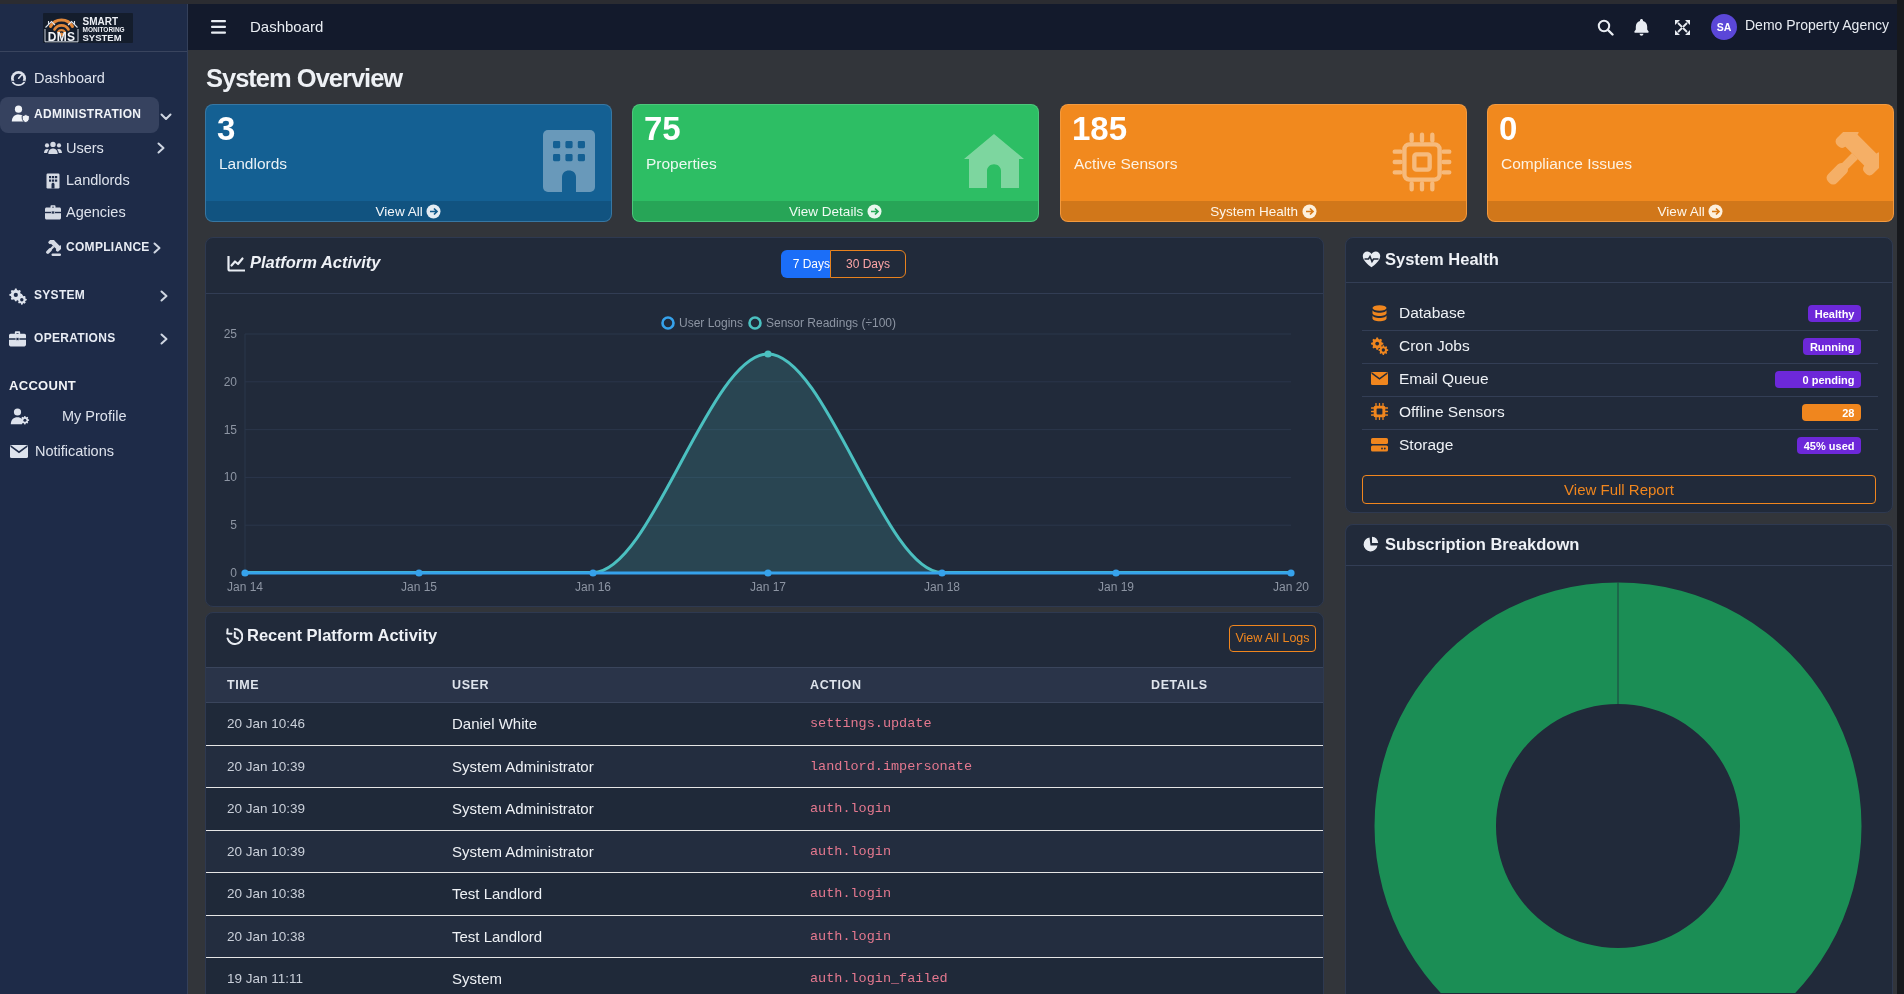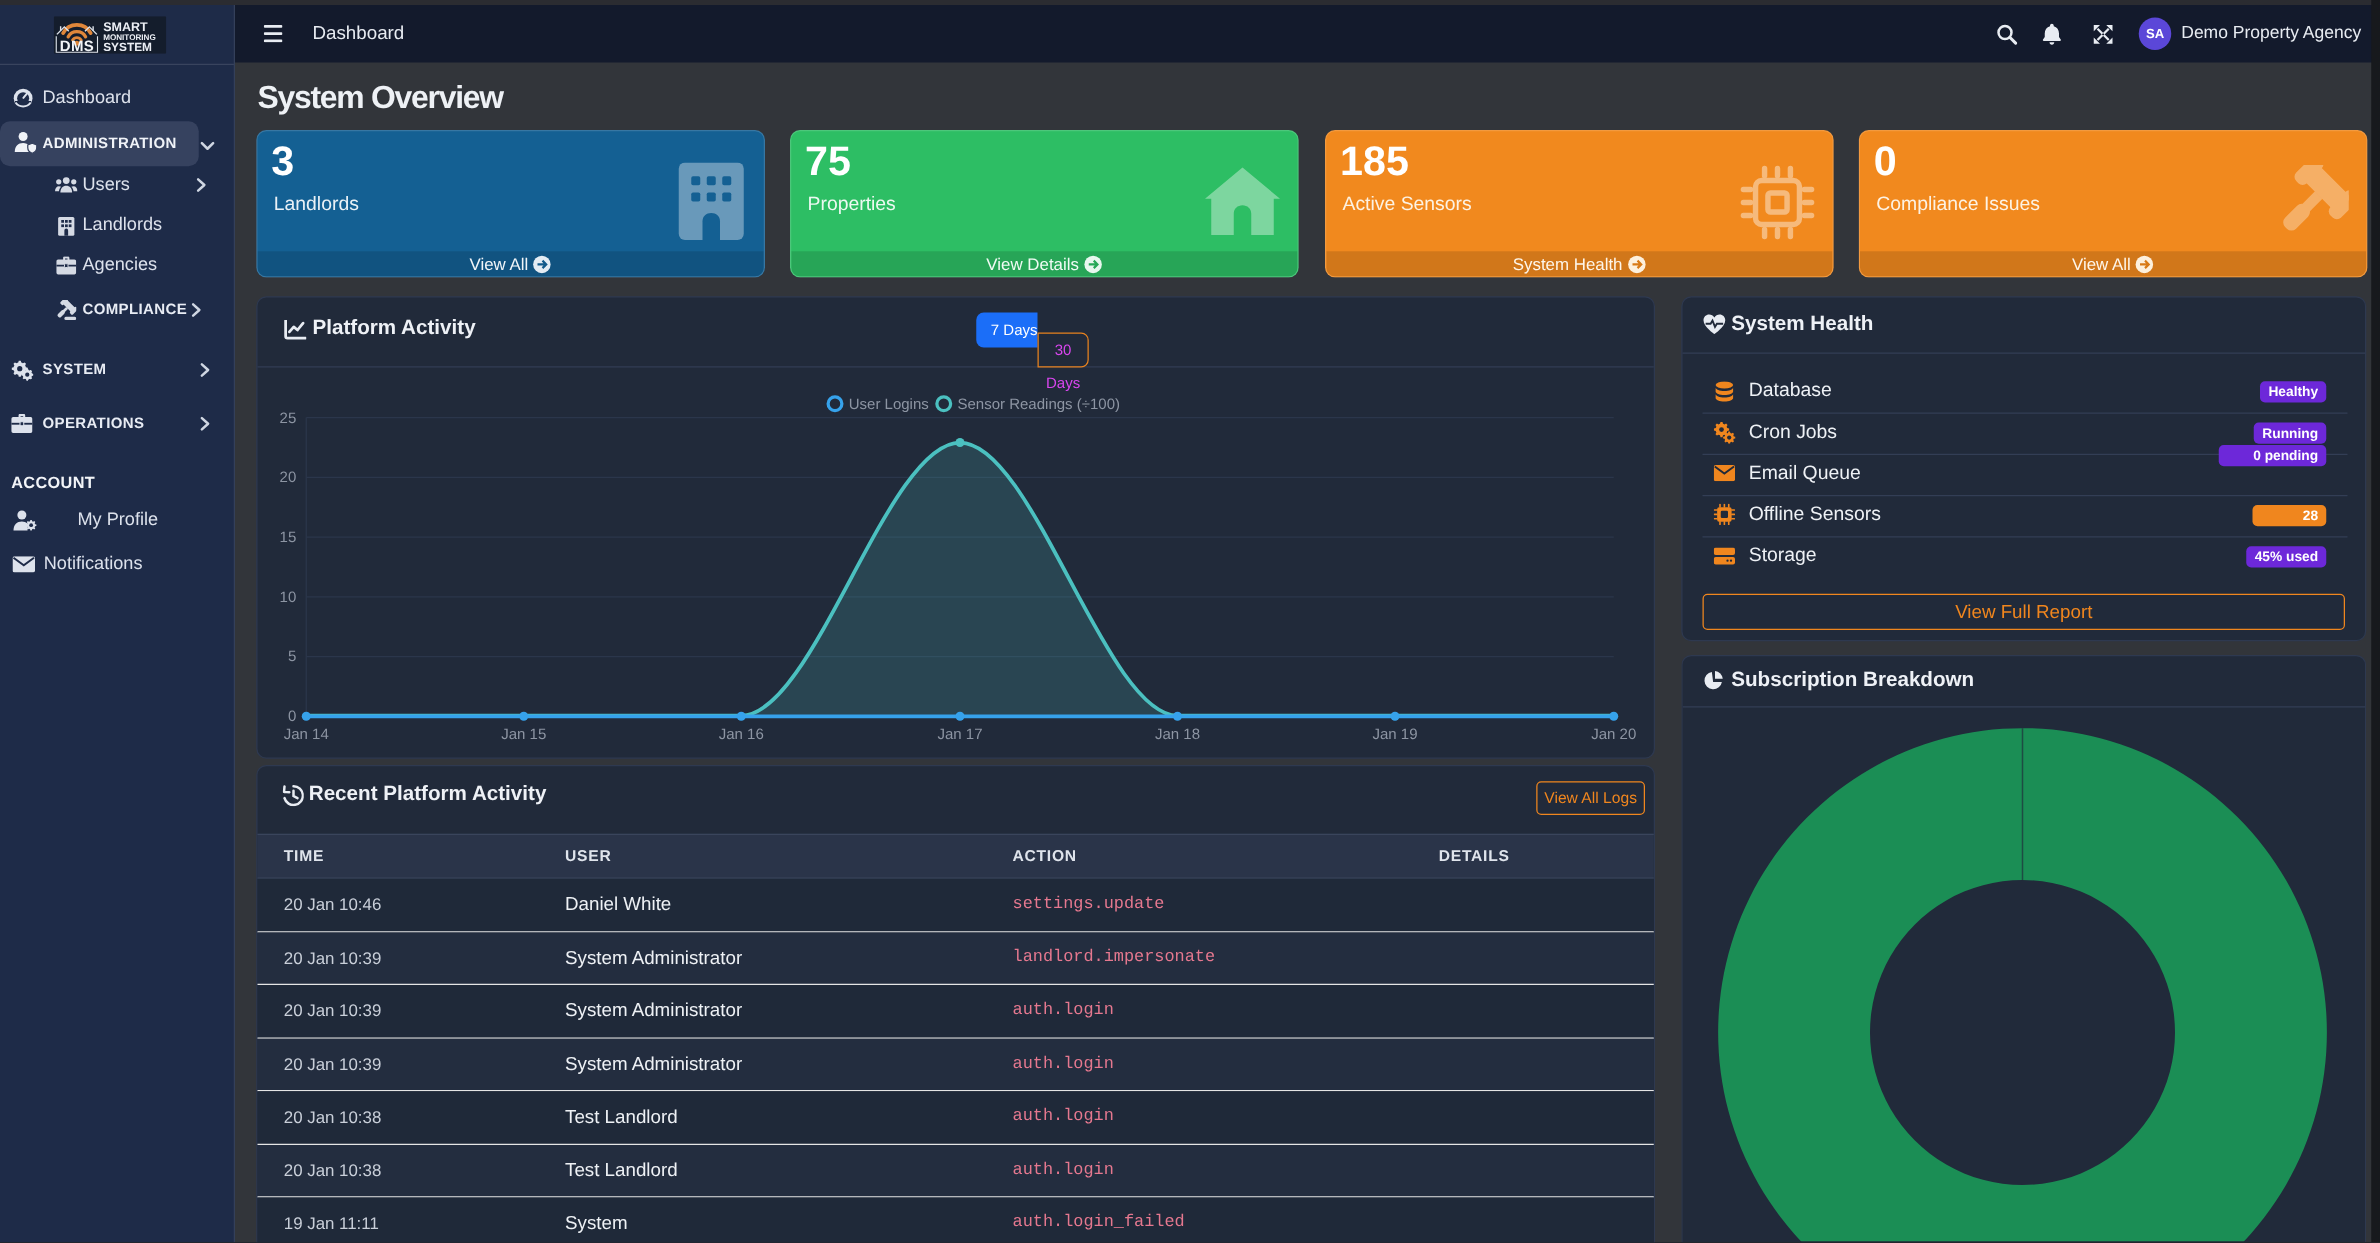--- a/index.html
+++ b/index.html
@@ -266,23 +266,23 @@
           <path d="M4 7.5 L10.5 7.5 M8 4.5 L11 7.5 L8 10.5" stroke="#d87a17" stroke-width="1.7" fill="none"></path>
         </svg></div>
   </div>
 
   <div class="card" style="left:205px;top:237px;width:1119px;height:370px;">
     <div class="abs" style="left:0;right:0;top:0;height:56px;border-bottom:1px solid #323d54;"></div>
     <svg class="abs" style="left:21px;top:18px;" width="18" height="16" viewBox="0 0 18 16">
       <path d="M1.5 0.5 L1.5 13 C1.5 13.8 2.2 14.5 3 14.5 L17.5 14.5" fill="none" stroke="#e8ecf2" stroke-width="2.2" stroke-linecap="round"></path>
       <path d="M4.5 9.5 L8 5.5 L11 8 L15.5 2.5" fill="none" stroke="#e8ecf2" stroke-width="2.2" stroke-linecap="round" stroke-linejoin="round"></path>
     </svg>
-    <div class="abs hdrtitle" style="left:44px;top:15px;">Platform Activity</div>
+    <div class="abs hdrtitle" style="left:44px;top:15px;font-style:italic;">Platform Activity</div>
     <div class="abs" style="left:575px;top:12px;width:49px;height:28px;background:#1b6ef8;border-radius:6px 0 0 6px;color:#fff;font-size:12px;line-height:28px;text-align:right;">7 Days</div>
-    <div class="abs" style="left:624px;top:28px;width:41px;height:28px;border:1px solid #e8821e;border-radius:0 6px 6px 0;color:#d946ef;font-size:12px;line-height:26px;text-align:center;">30 Days</div>
+    <div class="abs" style="left:624px;top:12px;width:76px;height:28px;border:1px solid #e8821e;border-radius:0 6px 6px 0;color:#fca5a5;font-size:12px;line-height:26px;text-align:center;">30 Days</div>
 
     <svg class="abs" style="left:0;top:56px;" width="1117" height="312" viewBox="0 0 1117 312">
 
       <circle cx="462" cy="29" r="5.5" fill="none" stroke="#36a2eb" stroke-width="2.6"></circle>
       <text x="473" y="33" font-size="12" fill="#8d95a3" font-family="Liberation Sans,sans-serif">User Logins</text>
       <circle cx="549" cy="29" r="5.5" fill="none" stroke="#4bc0c0" stroke-width="2.6"></circle>
       <text x="560" y="33" font-size="12" fill="#8d95a3" font-family="Liberation Sans,sans-serif">Sensor Readings (÷100)</text>
 
       <g stroke="#2b364b" stroke-width="1">
         <line x1="39" y1="40" x2="1085" y2="40"></line>
@@ -410,21 +410,21 @@
       <circle cx="12.35" cy="13.05" r="1.7" fill="#212a3a"></circle>
     </svg>
     <div class="hl" style="left:53px;top:99px;">Cron Jobs</div>
     <div class="badge bg-green" style="right:31px;top:100px;">Running</div>
 
     <svg class="abs" style="left:25px;top:134px;" width="17" height="13" viewBox="0 0 17 13">
       <rect x="0" y="0" width="17" height="13" rx="1.6" fill="#f0861e"></rect>
       <path d="M0.8 1.2 L8.5 6.8 L16.2 1.2" fill="none" stroke="#212a3a" stroke-width="1.5"></path>
     </svg>
     <div class="hl" style="left:53px;top:132px;">Email Queue</div>
-    <div class="badge bg-green" style="right:31px;top:118px;padding-left:28px;">0 pending</div>
+    <div class="badge bg-green" style="right:31px;top:133px;padding-left:28px;">0 pending</div>
 
     <svg class="abs" style="left:25px;top:165px;" width="17" height="17" viewBox="0 0 17 17">
       <g stroke="#f0861e" stroke-width="1.3" stroke-linecap="round">
         <path d="M5 0.5 L5 2.5 M8.5 0.5 L8.5 2.5 M12 0.5 L12 2.5"></path>
         <path d="M5 14.5 L5 16.5 M8.5 14.5 L8.5 16.5 M12 14.5 L12 16.5"></path>
         <path d="M0.5 5 L2.5 5 M0.5 8.5 L2.5 8.5 M0.5 12 L2.5 12"></path>
         <path d="M14.5 5 L16.5 5 M14.5 8.5 L16.5 8.5 M14.5 12 L16.5 12"></path>
       </g>
       <rect x="2.7" y="2.7" width="11.6" height="11.6" rx="1.6" fill="#f0861e"></rect>
       <rect x="5.6" y="5.6" width="5.8" height="5.8" rx="1" fill="#212a3a"></rect>

